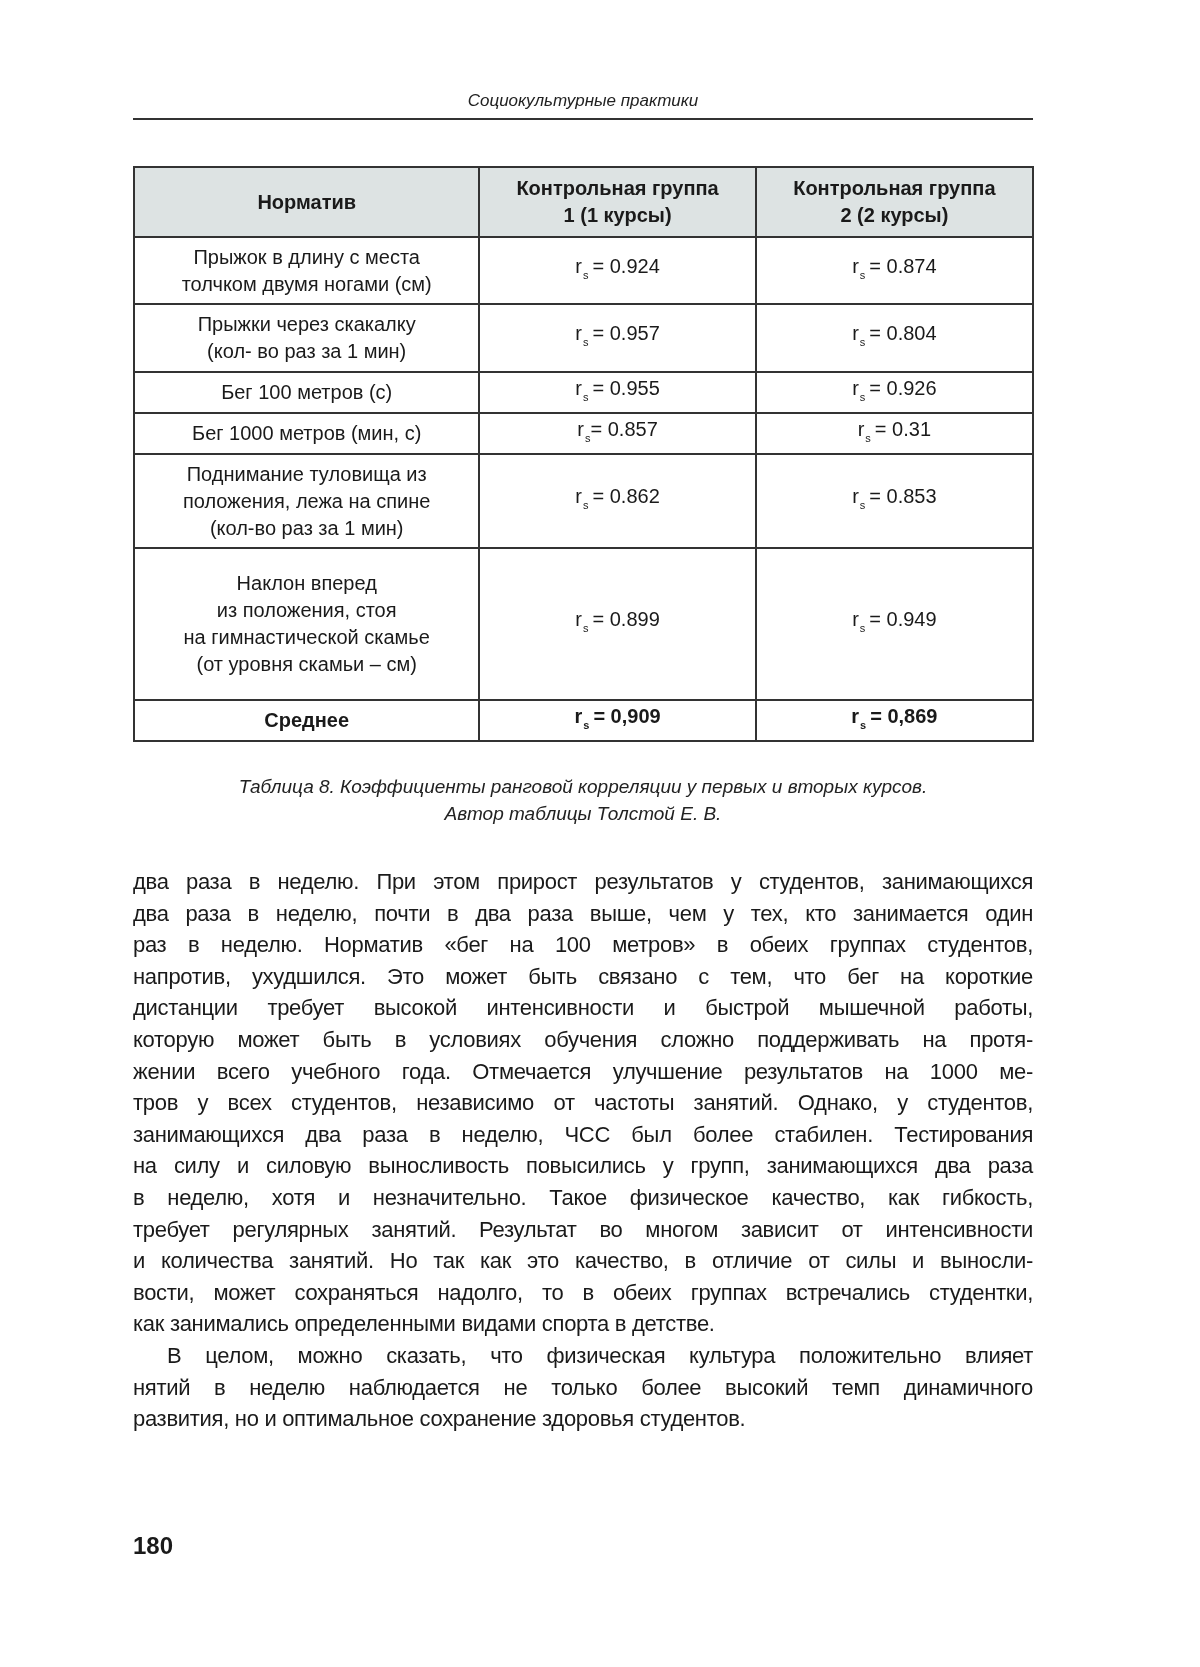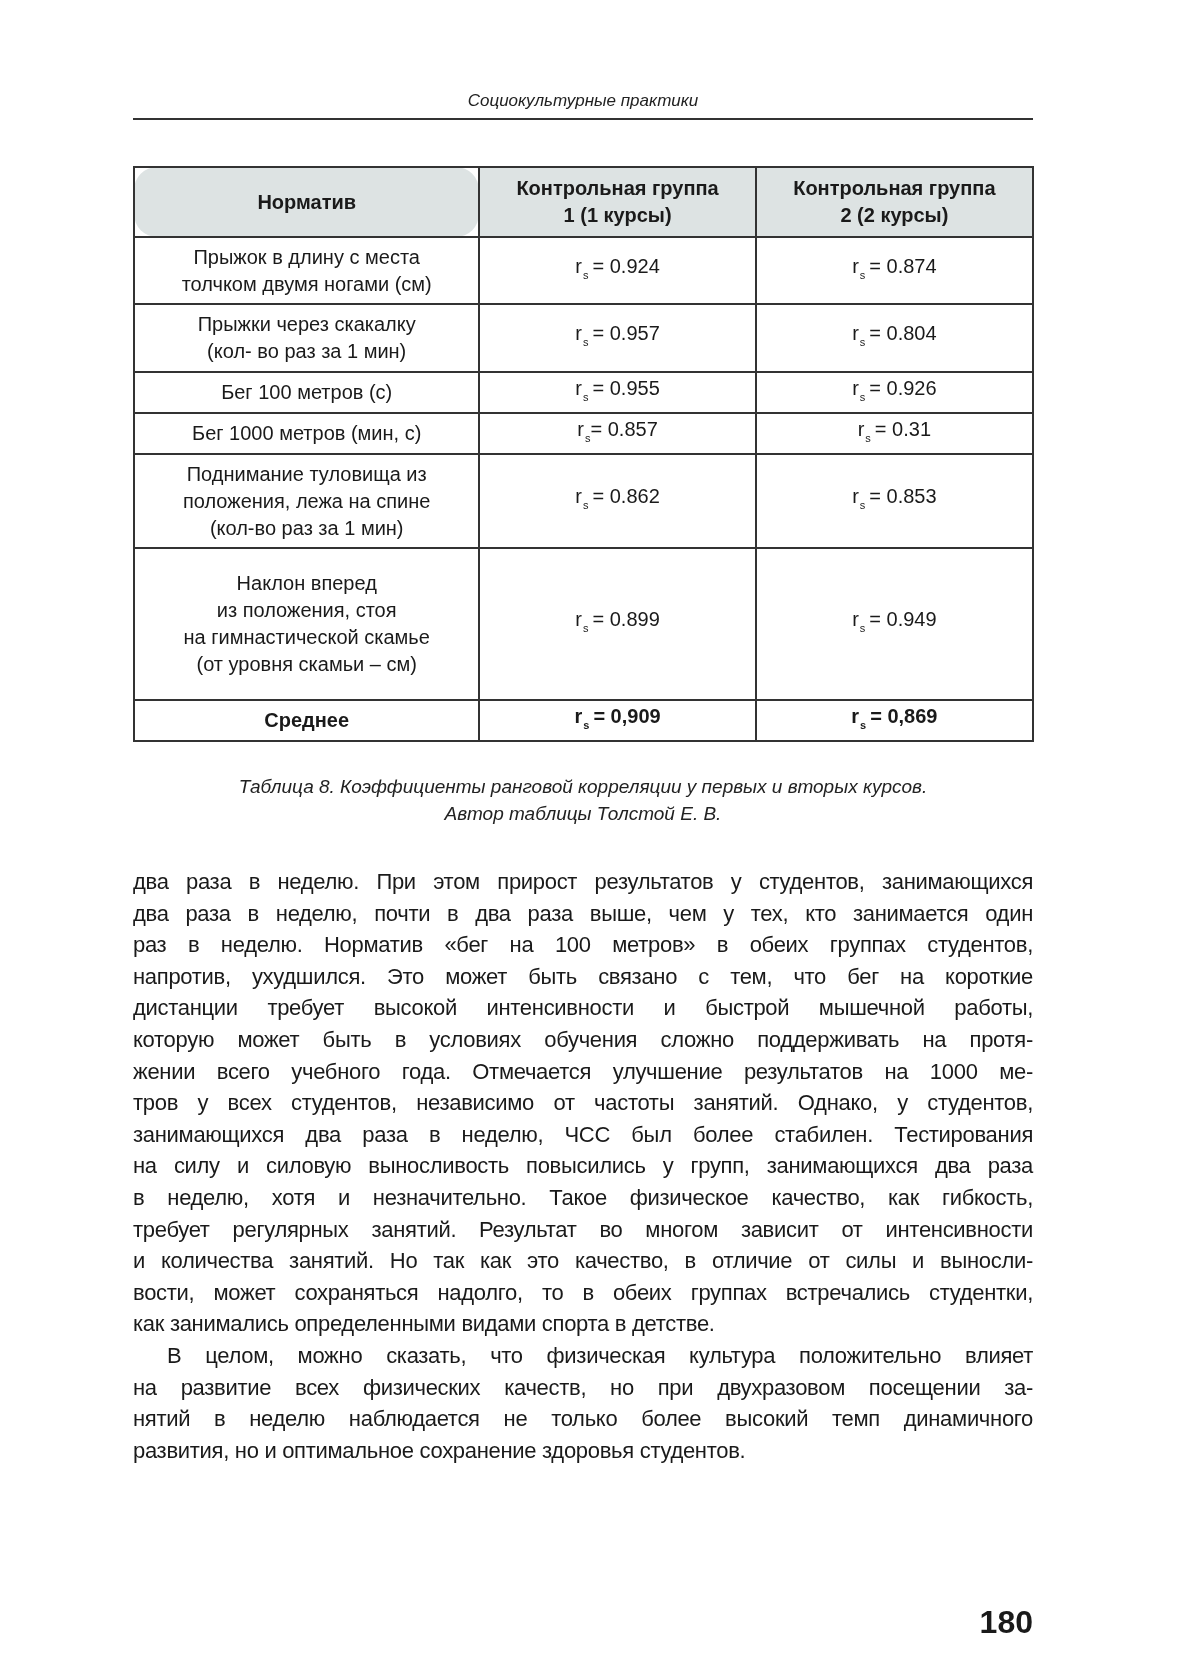--- a/index.html
+++ b/index.html
@@ -6,32 +6,32 @@
   body { width:1200px; height:1667px; position:relative; overflow:hidden;
          font-family:"Liberation Sans", sans-serif; color:#1a1a1a; }
   .running-head { position:absolute; left:133px; width:900px; top:91px; text-align:center;
          font-style:italic; font-size:17px; color:#222; }
   .head-rule { position:absolute; left:133px; width:900px; top:118px; height:0; border-top:2.5px solid #333; }
   table.norms { position:absolute; left:133px; top:166px; width:901px; border-collapse:collapse;
          font-size:20px; }
   table.norms th, table.norms td { border:2px solid #333; text-align:center; vertical-align:middle;
          padding:0 4px; line-height:27px; }
   table.norms th { background:#dde3e3; font-weight:bold; font-size:20px; height:68px; }
-  .c1 { width:346px;border-radius:23px; } .c2 { width:274px; } .c3 { width:275px; }
+  .c1 { width:346px; } .c2 { width:274px; } .c3 { width:275px; }
   .rs sub { font-size:11px; vertical-align:-6px; margin-left:1px; }
   tr.avg td { font-weight:bold; }
   .caption { position:absolute; left:133px; width:900px; top:773px; text-align:center;
          font-style:italic; font-size:19px; line-height:27px; color:#222; }
   .body-text { position:absolute; left:133px; width:900px; top:866px;
          font-size:22px; line-height:31.6px; letter-spacing:-0.3px; }
   .body-text .ln { display:block; text-align:justify; text-align-last:justify; white-space:nowrap; }
   .body-text .ln.last { text-align-last:left; }
   .body-text .ln.indent { text-indent:34px; }
-  .page-number { position:absolute; left:133px; width:900px; top:1604px; text-align:right;
-         font-weight:bold; font-size:32px; }
+  .page-number { position:absolute; left:133px; width:900px; top:1532px; text-align:left;
+         font-weight:bold; font-size:24px; }
 </style>
 </head>
 <body>
 
 <div class="running-head">Социокультурные практики</div>
 <div class="head-rule"></div>
 
 <table class="norms">
   <thead>
     <tr>
@@ -105,19 +105,18 @@
       <span class="ln">занимающихся два раза в неделю, ЧСС был более стабилен. Тестирования</span>
       <span class="ln">на силу и силовую выносливость повысились у групп, занимающихся два раза</span>
       <span class="ln">в неделю, хотя и незначительно. Такое физическое качество, как гибкость,</span>
       <span class="ln">требует регулярных занятий. Результат во многом зависит от интенсивности</span>
       <span class="ln">и количества занятий. Но так как это качество, в отличие от силы и выносли-</span>
       <span class="ln">вости, может сохраняться надолго, то в обеих группах встречались студентки,</span>
       <span class="ln last">как занимались определенными видами спорта в детстве.</span>
     </div>
   <div id="para2">
       <span class="ln indent">В целом, можно сказать, что физическая культура положительно влияет</span>
-      <span class="ln">на развитие всех физических качеств, но при двухразовом посещении за-</span>
       <span class="ln">нятий в неделю наблюдается не только более высокий темп динамичного</span>
       <span class="ln last">развития, но и оптимальное сохранение здоровья студентов.</span>
     </div>
 </div>
 
 <div class="page-number">180</div>
 
 </body></html>

